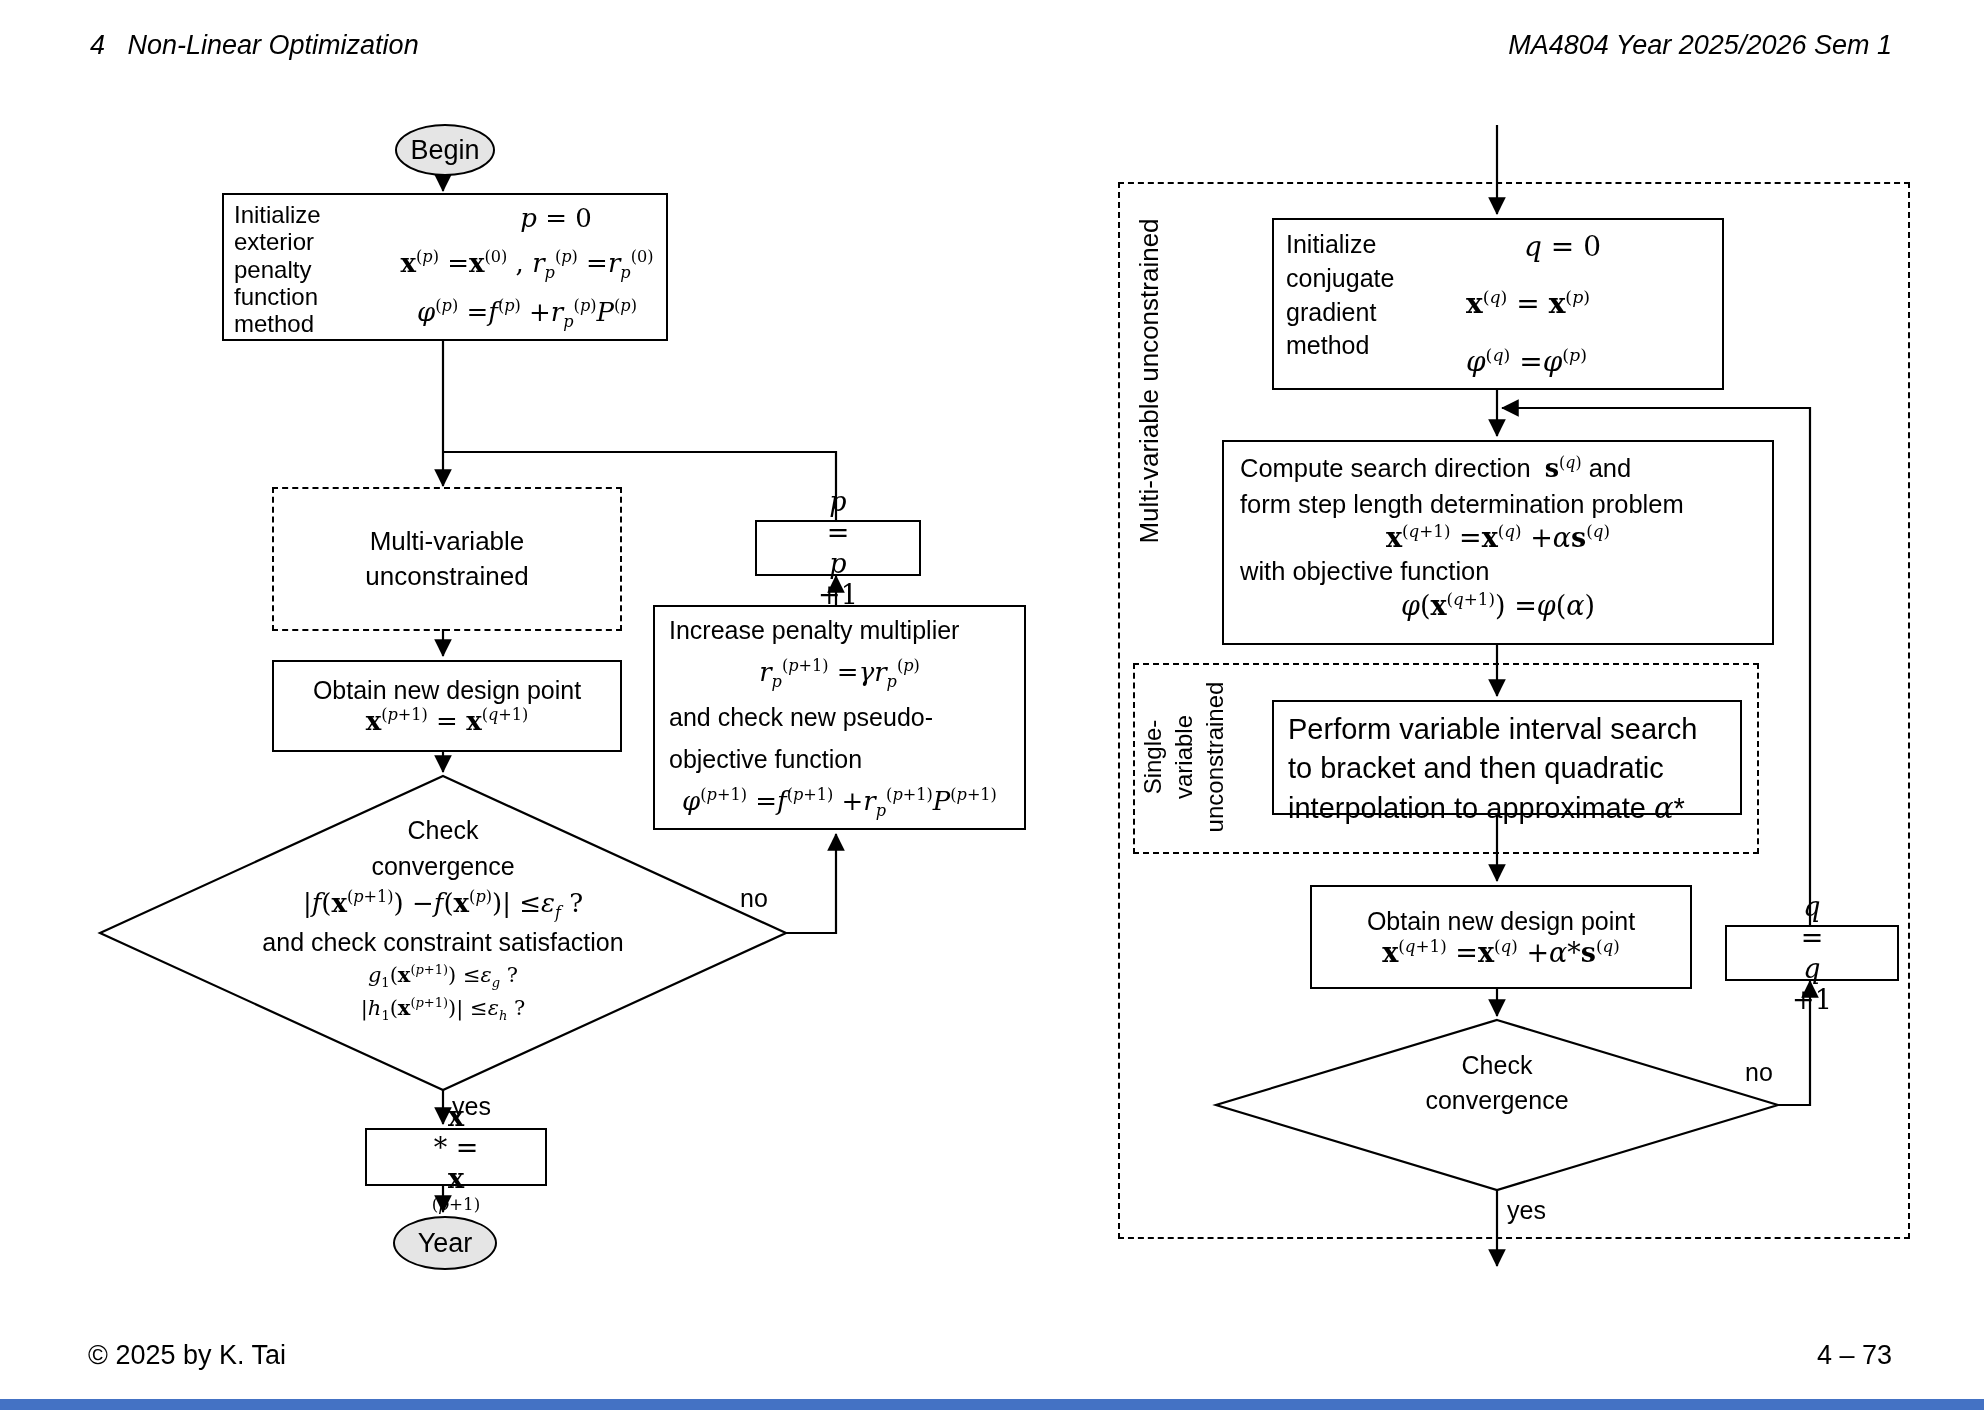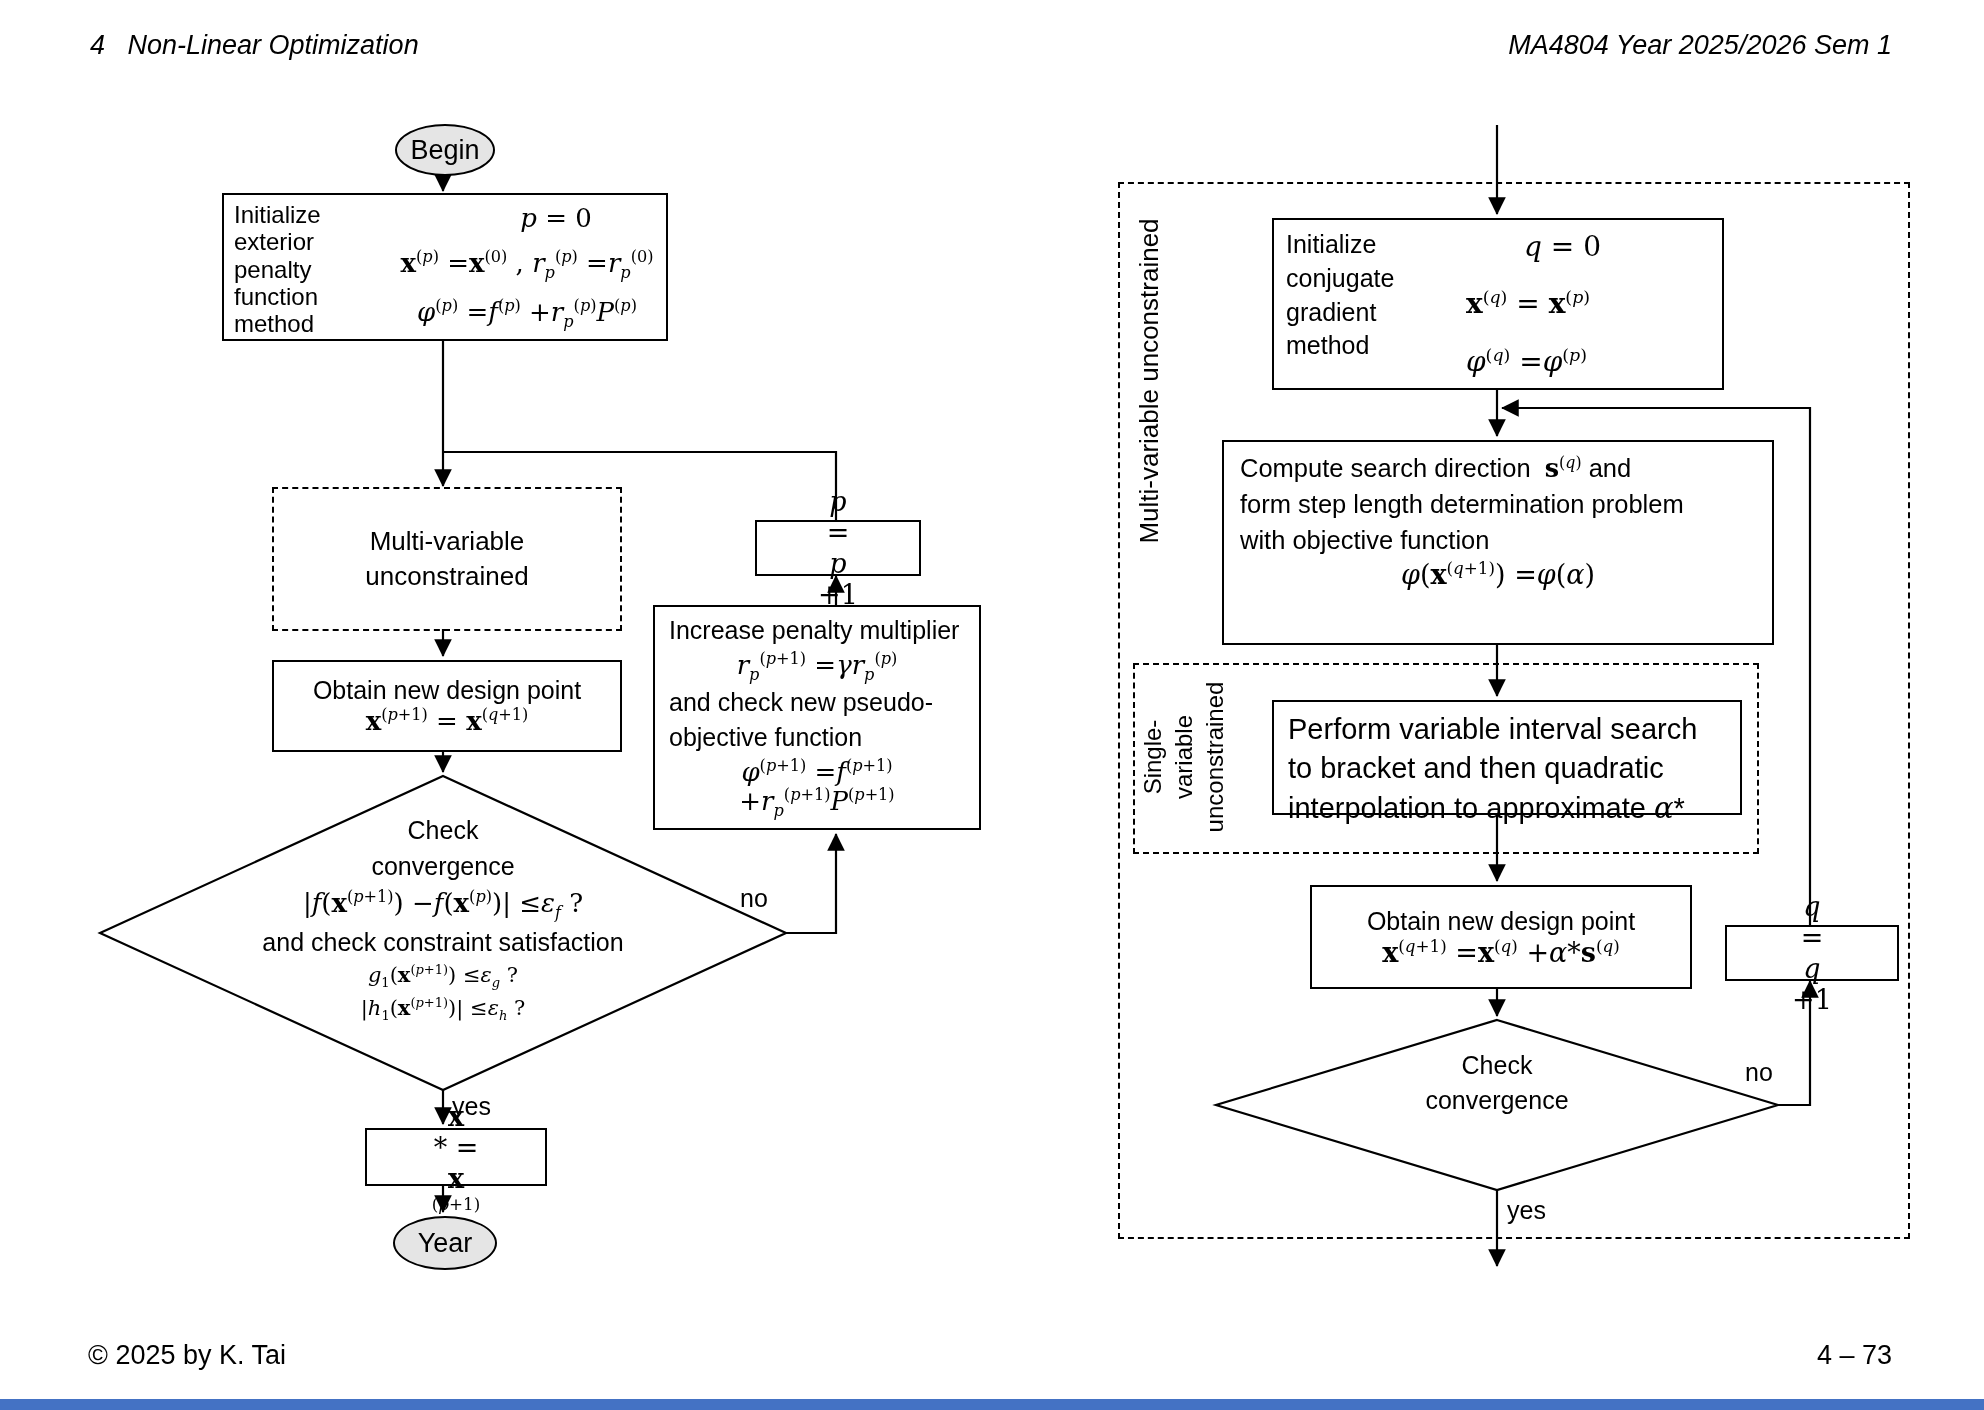--- a/index.html
+++ b/index.html
@@ -31,21 +31,21 @@
   #init-box .maths .math{font-size:26px;}
   #init-box .maths .first{margin-left:58px;}
   #multivar-left{left:272px;top:487px;width:346px;height:140px;display:flex;align-items:center;justify-content:center;
                  text-align:center;font-size:26px;line-height:1.35;}
   #obtain-left{left:272px;top:660px;width:346px;height:88px;}
   #obtain-left .title{font-size:25px;}
   #obtain-left .math{font-size:26px;}
   #dtext-left{left:143px;top:812px;width:600px;}
   #no-left{left:740px;top:884px;}
   #yes-left{left:452px;top:1092px;}
-  #increase-box{left:653px;top:605px;width:328px;height:225px;padding:8px 14px;box-sizing:border-box;
+  #increase-box{left:653px;top:605px;width:373px;height:225px;padding:8px 14px;box-sizing:border-box;
                 display:flex;flex-direction:column;justify-content:space-between;line-height:1.25;}
   #increase-box .math{text-align:center;font-size:26px;line-height:1.1;}
   #pbox{left:755px;top:520px;width:162px;height:52px;font-size:27px;}
   #resultbox{left:365px;top:1128px;width:178px;height:54px;font-size:27px;}
   #stop-oval{left:393px;top:1216px;width:100px;height:50px;}
 
   #dash-multivar-right{left:1118px;top:182px;width:788px;height:1053px;}
   #dash-singlevar{left:1133px;top:663px;width:622px;height:187px;}
   #label-multivar-right{left:940px;top:365px;width:420px;height:32px;font-size:26px;}
   #label-singlevar{left:1095px;top:709px;width:180px;height:96px;font-size:24px;line-height:1.3;}
@@ -169,20 +169,21 @@
     <div class="maths">
       <div class="math first"><i>q</i> = 0</div>
       <div class="math"><b>x</b><sup>(<i>q</i>)</sup> = <b>x</b><sup>(<i>p</i>)</sup></div>
       <div class="math"><i>φ</i><sup>(<i>q</i>)</sup> =<i>φ</i><sup>(<i>p</i>)</sup></div>
     </div>
   </div>
 
   <div class="box" id="compute-box">
     <div>Compute search direction &nbsp;<b>s</b><sup>(<i>q</i>)</sup> and</div>
     <div>form step length determination problem</div>
+    <div class="math"><b>x</b><sup>(<i>q</i>+1)</sup> =<b>x</b><sup>(<i>q</i>)</sup> +<i>α</i><b>s</b><sup>(<i>q</i>)</sup></div>
     <div>with objective function</div>
     <div class="math"><i>φ</i>(<b>x</b><sup>(<i>q</i>+1)</sup>) =<i>φ</i>(<i>α</i>)</div>
   </div>
 
   <div class="box" id="perform-box">Perform variable interval search<br>to bracket and then quadratic<br>interpolation to approximate <i>α</i>*</div>
 
   <div class="box flexcol" id="obtainq-box">
     <div class="title">Obtain new design point</div>
     <div class="math"><b>x</b><sup>(<i>q</i>+1)</sup> =<b>x</b><sup>(<i>q</i>)</sup> +<i>α</i>*<b>s</b><sup>(<i>q</i>)</sup></div>
   </div>

